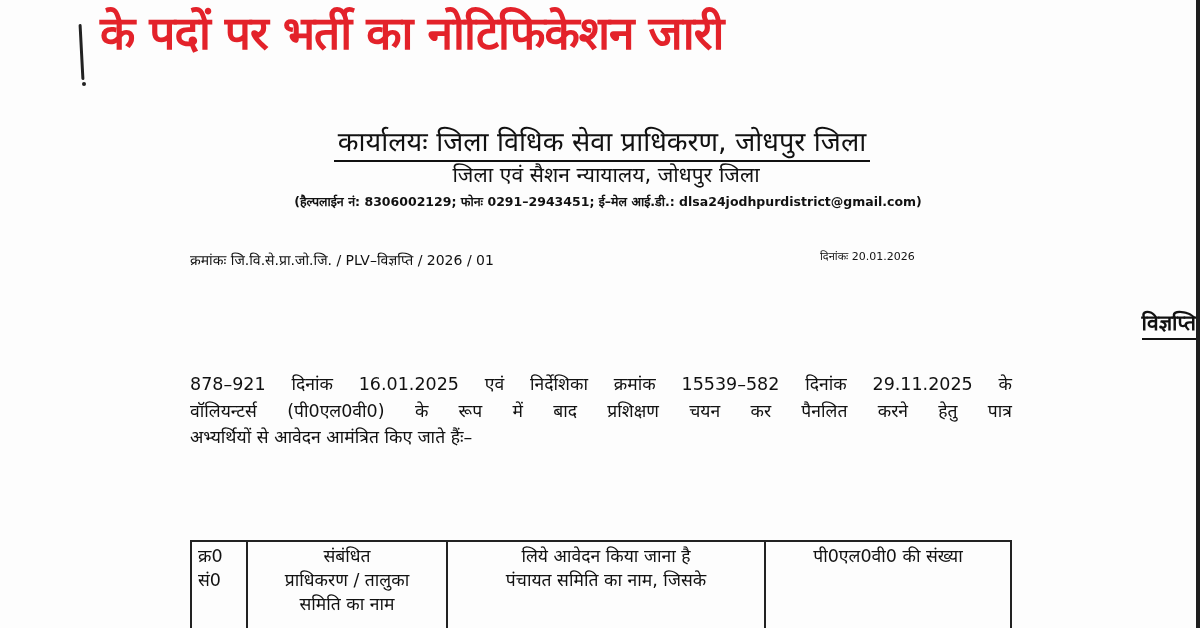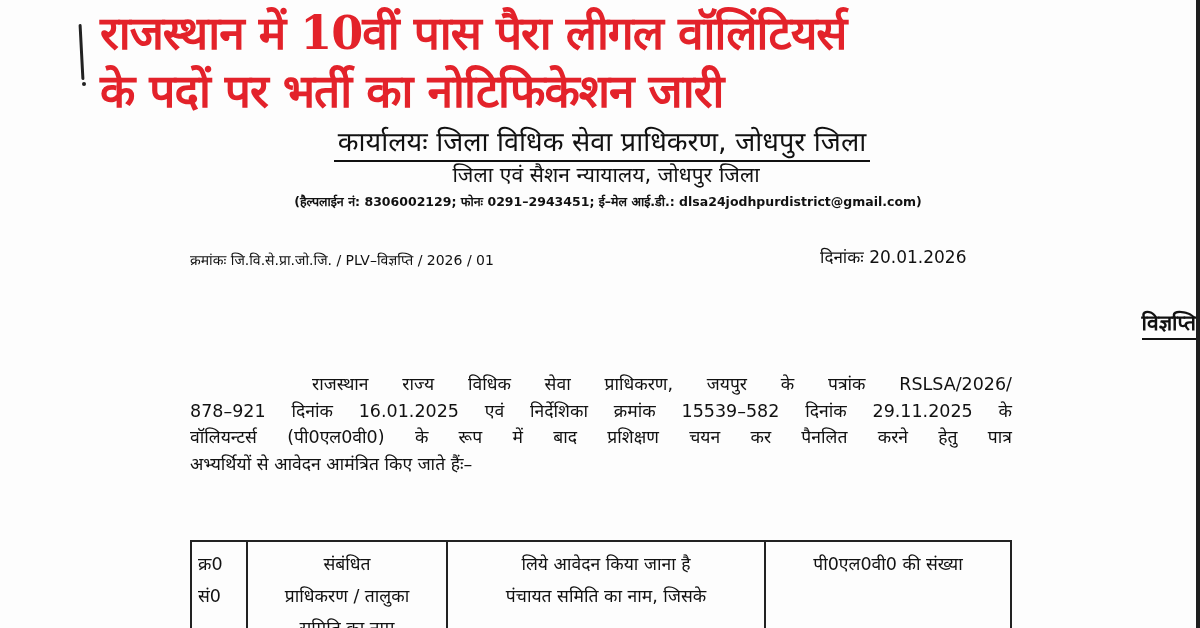--- a/index.html
+++ b/index.html
@@ -14,66 +14,64 @@
 
     .headline { position: absolute; left: 100px; top: 4px; width: 920px; color: #e3222a; font-family: "DejaVu Serif", serif; font-weight: bold; }
     .headline .line { display: block; font-size: 46px; line-height: 58px; white-space: nowrap; letter-spacing: -1px; }
 
     .office-title { position: absolute; left: 0; width: 1196px; top: 124px; text-align: center; font-size: 27px; line-height: 36px; }
     .office-title span { display: inline-block; border-bottom: 2px solid #111; padding: 0 4px 0 4px; margin-left: 8px; }
     .office-sub { position: absolute; left: 0; width: 1196px; top: 161px; text-align: center; font-size: 21px; line-height: 28px; margin-left: 8px; }
     .office-contact { position: absolute; left: 0; width: 1196px; top: 193px; text-align: center; font-size: 12.5px; line-height: 18px; font-weight: bold; margin-left: 10px; }
 
     .ref-no { position: absolute; left: 190px; top: 248px; font-size: 14px; line-height: 24px; }
-    .ref-date { position: absolute; left: 820px; top: 245px; font-size: 17px; line-height: 24px; }
+    .ref-date { position: absolute; left: 820px; top: 245px; font-size: 11px; line-height: 24px; }
 
     .notice-heading { position: absolute; left: 0; width: 1196px; top: 308px; text-align: right; font-size: 21px; line-height: 30px; font-weight: bold; }
     .notice-heading span { display: inline-block; border-bottom: 2px solid #111; margin-left: 6px; }
 
     .body-text { position: absolute; left: 190px; top: 371px; width: 822px; font-size: 17.5px; line-height: 26.5px; text-align: justify; }
     .body-text .para-line { display: block; text-align: justify; text-align-last: justify; white-space: nowrap; }
     .body-text .para-line.first { padding-left: 122px; }
     .body-text .para-line.last { text-align-last: left; }
 
     .table { position: absolute; left: 190px; top: 540px; width: 822px; height: 100px; border-top: 2px solid #222; border-left: 2px solid #222; }
     .table .cell { position: absolute; top: 0; height: 88px; border-right: 2px solid #222; border-bottom: 2px solid #222; font-size: 17.5px; line-height: 24px; text-align: center; padding-top: 2px; }
     .c1 { left: 0; width: 56px; text-align: left !important; padding-left: 6px; }
     .c2 { left: 56px; width: 200px; }
     .c3 { left: 256px; width: 318px; }
     .c4 { left: 574px; width: 246px; }
-    .cell .ln { display: block; margin-top: 8px; }
+    .cell .ln { display: block; }
   </style>
 </head>
 <body>
 
 <div class="page">
 
   <div class="pen-mark"></div>
   <div class="pen-dot"></div>
 
   <div class="headline">
-    <span class="line">राजस्थान में 10वीं पास पैरा लीगल वॉलिंटियर्स</span>
     <span class="line">के पदों पर भर्ती का नोटिफिकेशन जारी</span>
   </div>
 
   <div class="office-title">
     <span>कार्यालयः जिला विधिक सेवा प्राधिकरण, जोधपुर जिला</span>
   </div>
   <div class="office-sub">जिला एवं सैशन न्यायालय, जोधपुर जिला</div>
   <div class="office-contact">(हैल्पलाईन नं: 8306002129; फोनः 0291–2943451; ई–मेल आई.डी.: dlsa24jodhpurdistrict@gmail.com)</div>
 
   <div class="ref-no">क्रमांकः जि.वि.से.प्रा.जो.जि. / PLV–विज्ञप्ति / 2026 / 01</div>
   <div class="ref-date">दिनांकः 20.01.2026</div>
 
   <div class="notice-heading">
     <span>विज्ञप्ति</span>
   </div>
 
   <div class="body-text">
-    <span class="para-line first">राजस्थान राज्य विधिक सेवा प्राधिकरण, जयपुर के पत्रांक RSLSA/2026/</span>
     <span class="para-line">878–921 दिनांक 16.01.2025 एवं निर्देशिका क्रमांक 15539–582 दिनांक 29.11.2025 के</span>
     <span class="para-line">वॉलियन्टर्स (पी0एल0वी0) के रूप में बाद प्रशिक्षण चयन कर पैनलित करने हेतु पात्र</span>
     <span class="para-line last">अभ्यर्थियों से आवेदन आमंत्रित किए जाते हैंः–</span>
   </div>
 
   <div class="table">
     <div class="cell c1">
       <span class="ln">क्र0</span>
       <span class="ln">सं0</span>
     </div>

